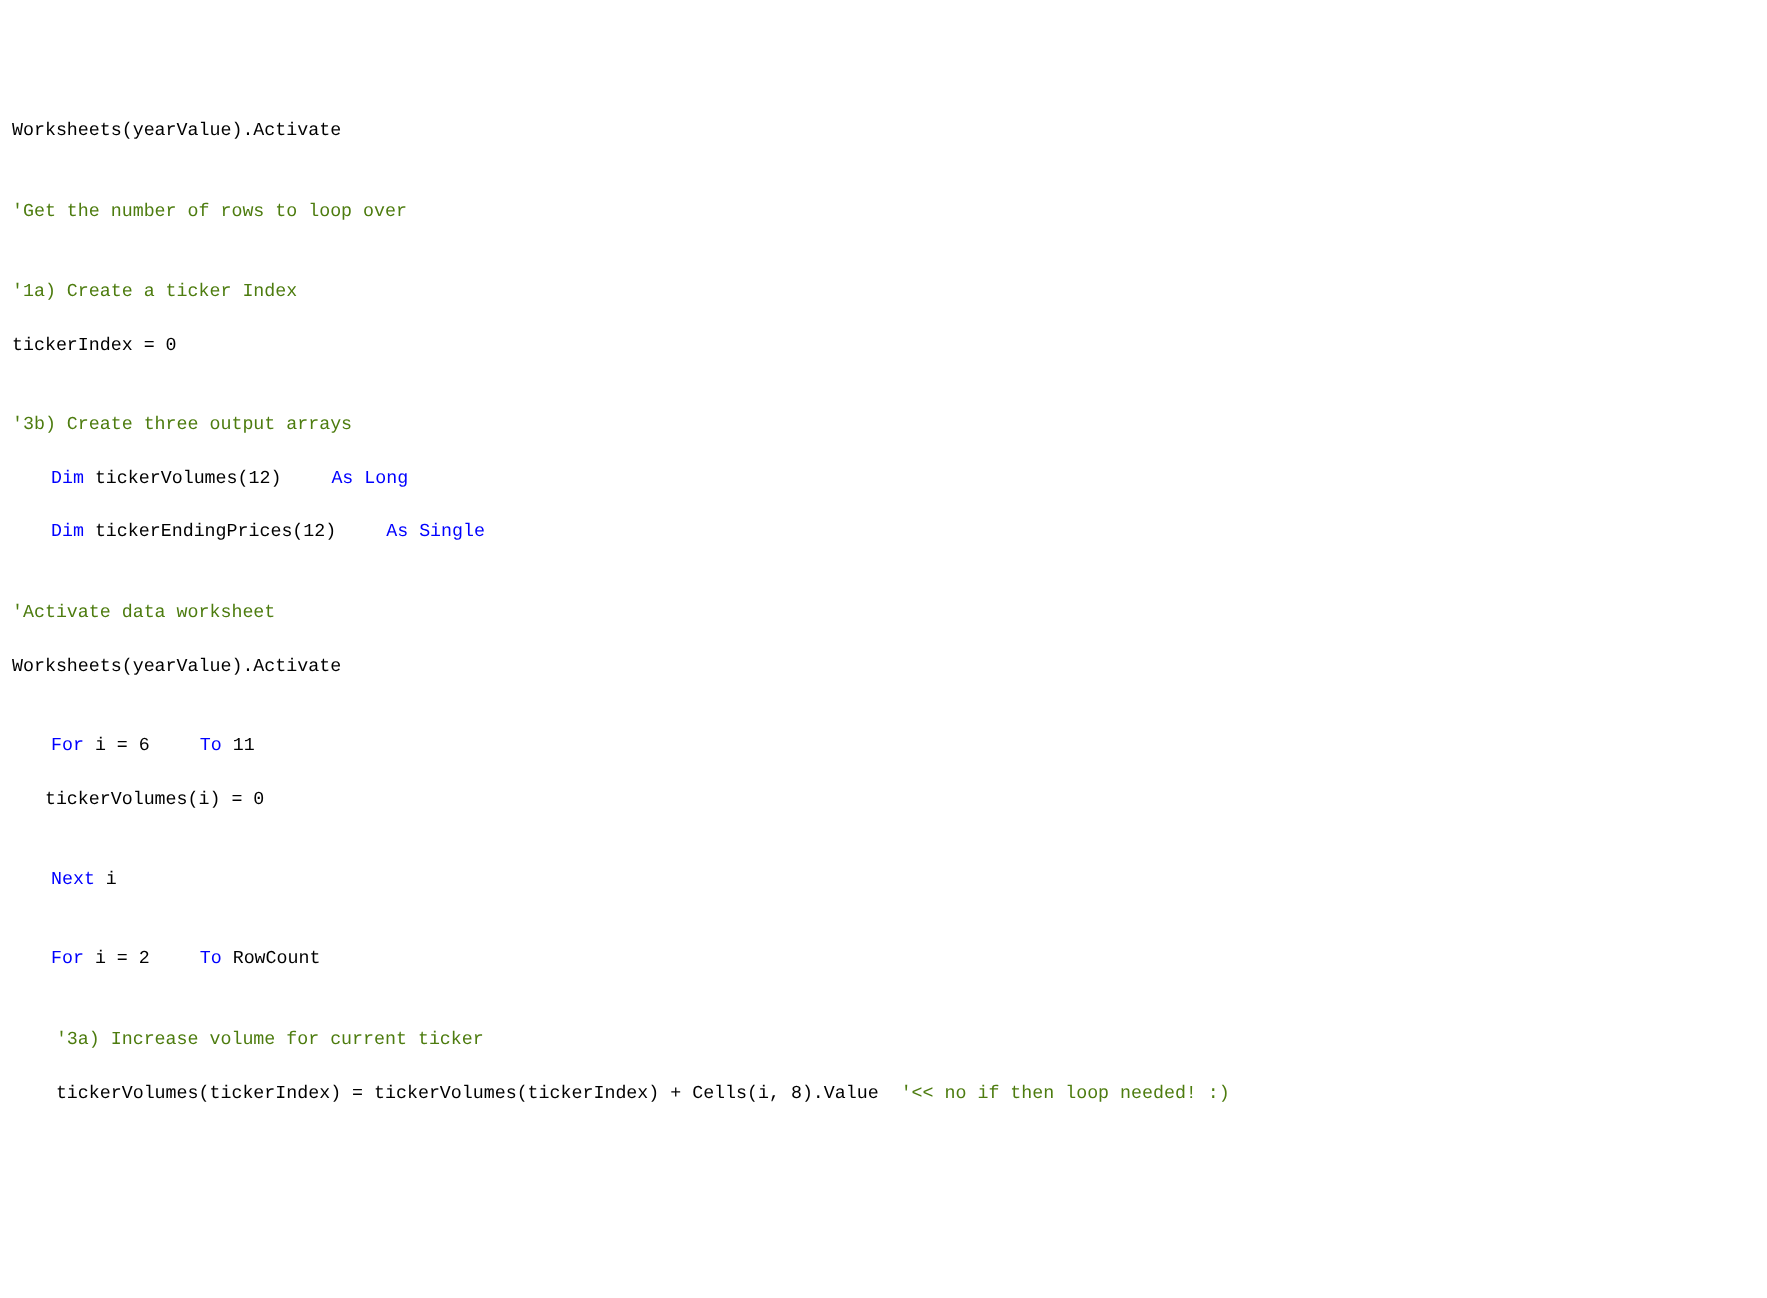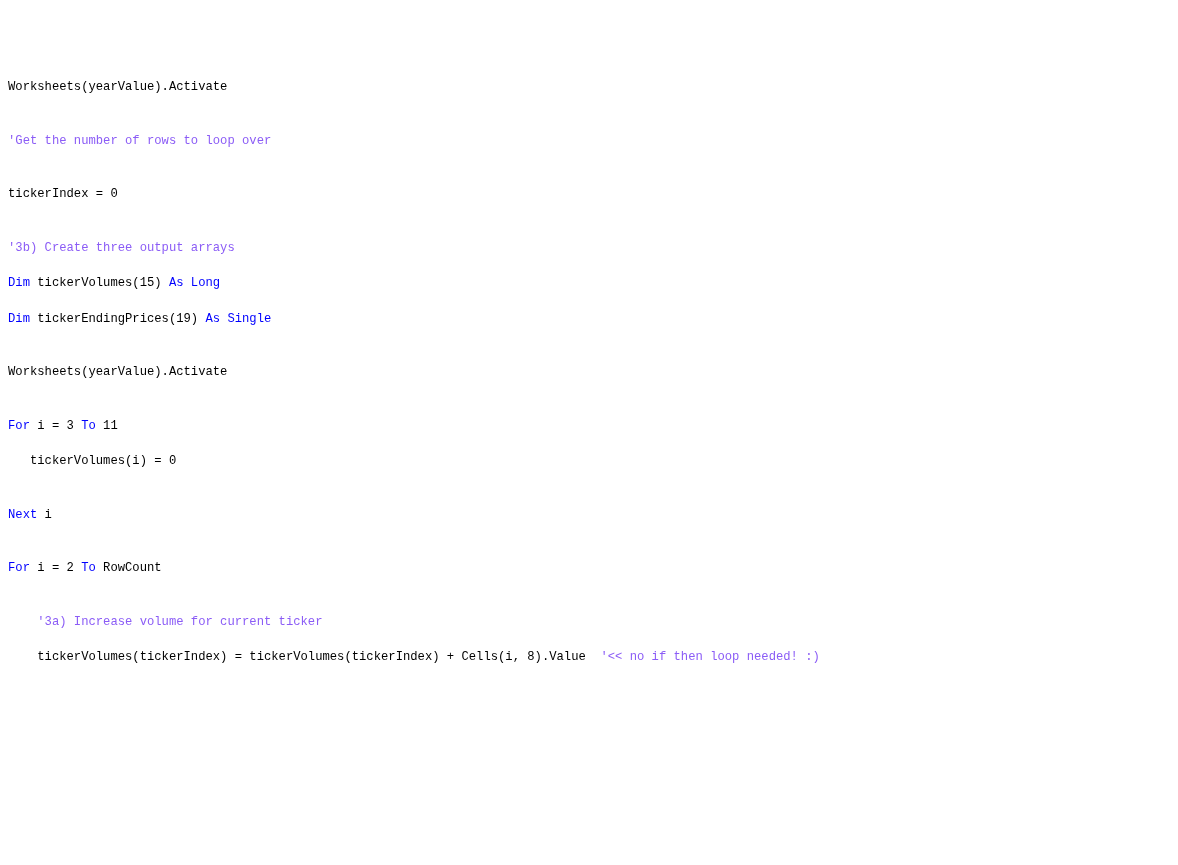--- a/index.html
+++ b/index.html
@@ -5,43 +5,45 @@
     body {
       background: #ffffff;
       margin: 0;
       padding: 8px;
       font-family: "Courier New", Consolas, monospace;
       font-size: 12.2px;
       line-height: 1.46;
       color: #000000;
       white-space: pre;
     }
-    .cmt { color: #8b5cf6; text-align: right; }
-    .kw  { color: #0000ff; }
+    .cmt { color: #4d7c0f; text-align: right; }
+    .kw  { color: #0000ff; margin-left: 26px; }
     .str { color: #a31515; }
     .line { display: block; font-family: Liberation Mono, monospace; }
   </style>
 </head>
 <body>
 
 
 
 <div><span class="line"><span>Worksheets(yearValue).Activate</span></span>
 <span class="line"></span>
 <span class="line"><span class="cmt">'Get the number of rows to loop over</span></span>
 <span class="line"></span>
+<span class="line"><span class="cmt">'1a) Create a ticker Index</span></span>
 <span class="line"><span>tickerIndex = 0</span></span>
 <span class="line"></span>
 <span class="line"><span class="cmt">'3b) Create three output arrays</span></span>
-<span class="line"><span class="kw">Dim</span><span> tickerVolumes(15) </span><span class="kw">As Long</span></span>
-<span class="line"><span class="kw">Dim</span><span> tickerEndingPrices(19) </span><span class="kw">As Single</span></span>
+<span class="line"><span class="kw">Dim</span><span> tickerVolumes(12) </span><span class="kw">As Long</span></span>
+<span class="line"><span class="kw">Dim</span><span> tickerEndingPrices(12) </span><span class="kw">As Single</span></span>
 <span class="line"></span>
+<span class="line"><span class="cmt">'Activate data worksheet</span></span>
 <span class="line"><span>Worksheets(yearValue).Activate</span></span>
 <span class="line"></span>
-<span class="line"><span class="kw">For</span><span> i = 3 </span><span class="kw">To</span><span> 11</span></span>
+<span class="line"><span class="kw">For</span><span> i = 6 </span><span class="kw">To</span><span> 11</span></span>
 <span class="line"><span>   tickerVolumes(i) = 0</span></span>
 <span class="line"></span>
 <span class="line"><span class="kw">Next</span><span> i</span></span>
 <span class="line"></span>
 <span class="line"><span class="kw">For</span><span> i = 2 </span><span class="kw">To</span><span> RowCount</span></span>
 <span class="line"></span>
 <span class="line"><span class="cmt">    '3a) Increase volume for current ticker</span></span>
 <span class="line"><span>    tickerVolumes(tickerIndex) = tickerVolumes(tickerIndex) + Cells(i, 8).Value  </span><span class="cmt">'&lt;&lt; no if then loop needed! :)</span></span>
 <span class="line"></span>
 

